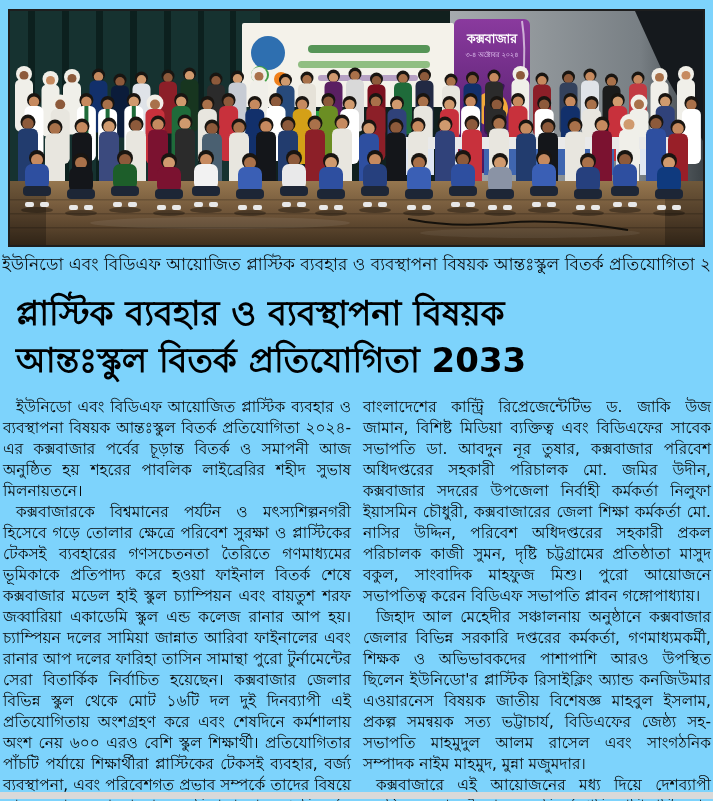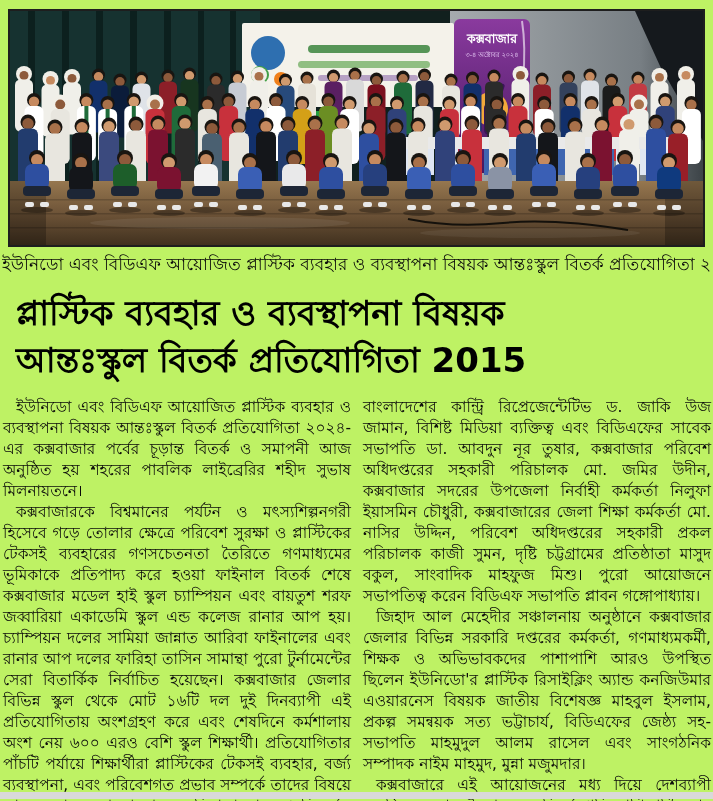--- a/index.html
+++ b/index.html
@@ -1,16 +1,16 @@
 <!DOCTYPE html>
 <html><head>
 <meta charset="utf-8">
 <style>
   html,body{margin:0;padding:0;background:#ffffff;}
-  .page{position:relative;width:713px;height:801px;background:#bef264;overflow:hidden;
+  .page{position:relative;width:713px;height:801px;background:#7dd3fc;overflow:hidden;
         font-family:"DejaVu Sans",sans-serif;color:#000;}
   .photo-frame{position:absolute;left:8px;top:9px;width:697px;height:238px;
                border:2px solid #1e1e1e;box-sizing:border-box;background:#11201e;margin:0;}
   .photo-frame svg{display:block;}
   .caption{position:absolute;left:2px;top:252px;width:709px;margin:0;
            font-size:17px;line-height:24px;color:#0a0a0a;white-space:nowrap;overflow:hidden;}
   .headline{position:absolute;left:16px;top:290px;width:708px;margin:0;
             font-size:34px;line-height:47px;font-weight:bold;color:#000;letter-spacing:0;}
   .columns{position:absolute;left:3px;top:397px;width:708px;height:392px;
            display:flex;gap:12px;}
@@ -483,21 +483,21 @@
         </g>
 
       <g>
         <path d="M 398 208 q 45 9 95 4 t 125 7" stroke="#14110c" stroke-width="2" fill="none"></path>
       </g>
     </svg>
   </figure>
 
   <p class="caption">ইউনিডো এবং বিডিএফ আয়োজিত প্লাস্টিক ব্যবহার ও ব্যবস্থাপনা বিষয়ক আন্তঃস্কুল বিতর্ক প্রতিযোগিতা ২০২৪</p>
 
-  <h1 class="headline"><span>প্লাস্টিক ব্যবহার ও ব্যবস্থাপনা বিষয়ক</span><br><span>আন্তঃস্কুল বিতর্ক প্রতিযোগিতা 2015</span></h1>
+  <h1 class="headline"><span>প্লাস্টিক ব্যবহার ও ব্যবস্থাপনা বিষয়ক</span><br><span>আন্তঃস্কুল বিতর্ক প্রতিযোগিতা 2033</span></h1>
 
   <div class="columns">
     <div class="col">
       <p class="para">ইউনিডো এবং বিডিএফ আয়োজিত প্লাস্টিক ব্যবহার ও ব্যবস্থাপনা বিষয়ক আন্তঃস্কুল বিতর্ক প্রতিযোগিতা ২০২৪-এর কক্সবাজার পর্বের চূড়ান্ত বিতর্ক ও সমাপনী আজ অনুষ্ঠিত হয় শহরের পাবলিক লাইব্রেরির শহীদ সুভাষ মিলনায়তনে।</p>
       <p class="para">কক্সবাজারকে বিশ্বমানের পর্যটন ও মৎস্যশিল্পনগরী হিসেবে গড়ে তোলার ক্ষেত্রে পরিবেশ সুরক্ষা ও প্লাস্টিকের টেকসই ব্যবহারের গণসচেতনতা তৈরিতে গণমাধ্যমের ভূমিকাকে প্রতিপাদ্য করে হওয়া ফাইনাল বিতর্ক শেষে কক্সবাজার মডেল হাই স্কুল চ্যাম্পিয়ন এবং বায়তুশ শরফ জব্বারিয়া একাডেমি স্কুল এন্ড কলেজ রানার আপ হয়। চ্যাম্পিয়ন দলের সামিয়া জান্নাত আরিবা ফাইনালের এবং রানার আপ দলের ফারিহা তাসিন সামান্থা পুরো টুর্নামেন্টের সেরা বিতার্কিক নির্বাচিত হয়েছেন। কক্সবাজার জেলার বিভিন্ন স্কুল থেকে মোট ১৬টি দল দুই দিনব্যাপী এই প্রতিযোগিতায় অংশগ্রহণ করে এবং শেষদিনে কর্মশালায় অংশ নেয় ৬০০ এরও বেশি স্কুল শিক্ষার্থী। প্রতিযোগিতার পাঁচটি পর্যায়ে শিক্ষার্থীরা প্লাস্টিকের টেকসই ব্যবহার, বর্জ্য ব্যবস্থাপনা, এবং পরিবেশগত প্রভাব সম্পর্কে তাদের বিষয়ে তাদের জ্ঞান, সমালোচনামূলক চিন্তাভাবনা এবং বিতর্কের দক্ষতা প্রদর্শন করে।</p>
 
     </div>
     <div class="col">
       <p class="para no-indent">বাংলাদেশের কান্ট্রি রিপ্রেজেন্টেটিভ ড. জাকি উজ জামান, বিশিষ্ট মিডিয়া ব্যক্তিত্ব এবং বিডিএফের সাবেক সভাপতি ডা. আবদুন নূর তুষার, কক্সবাজার পরিবেশ অধিদপ্তরের সহকারী পরিচালক মো. জমির উদীন, কক্সবাজার সদরের উপজেলা নির্বাহী কর্মকর্তা নিলুফা ইয়াসমিন চৌধুরী, কক্সবাজারের জেলা শিক্ষা কর্মকর্তা মো. নাসির উদ্দিন, পরিবেশ অধিদপ্তরের সহকারী প্রকল পরিচালক কাজী সুমন, দৃষ্টি চট্টগ্রামের প্রতিষ্ঠাতা মাসুদ বকুল, সাংবাদিক মাহফুজ মিশু। পুরো আয়োজনে সভাপতিত্ব করেন বিডিএফ সভাপতি প্লাবন গঙ্গোপাধ্যায়।</p>
       <p class="para">জিহাদ আল মেহেদীর সঞ্চালনায় অনুষ্ঠানে কক্সবাজার জেলার বিভিন্ন সরকারি দপ্তরের কর্মকর্তা, গণমাধ্যমকর্মী, শিক্ষক ও অভিভাবকদের পাশাপাশি আরও উপস্থিত ছিলেন ইউনিডো'র প্লাস্টিক রিসাইক্লিং অ্যান্ড কনজিউমার এওয়ারনেস বিষয়ক জাতীয় বিশেষজ্ঞ মাহবুল ইসলাম, প্রকল্প সমন্বয়ক সত্য ভট্টাচার্য, বিডিএফের জেষ্ঠ্য সহ-সভাপতি মাহমুদুল আলম রাসেল এবং সাংগঠনিক সম্পাদক নাইম মাহমুদ, মুন্না মজুমদার।</p>

